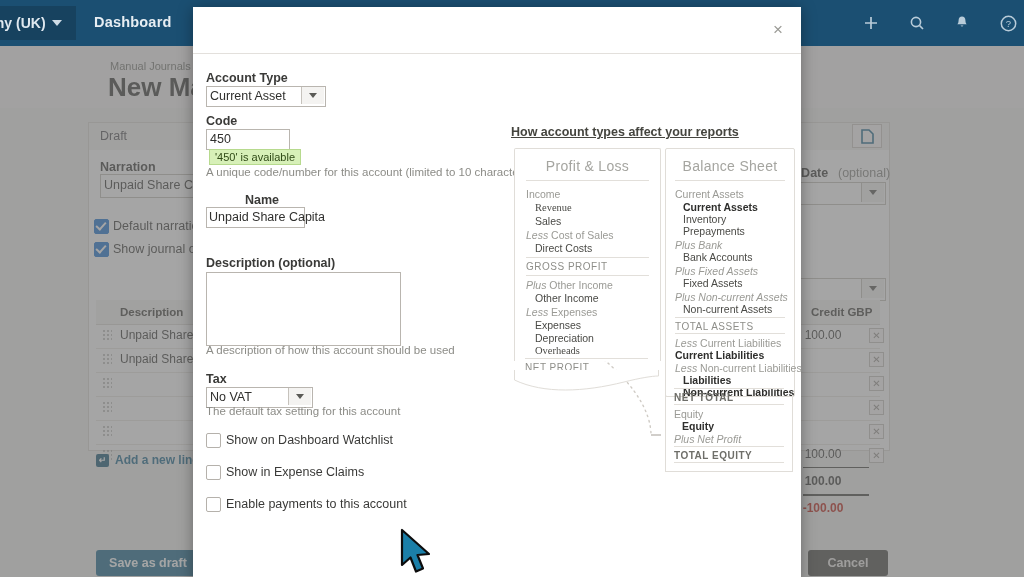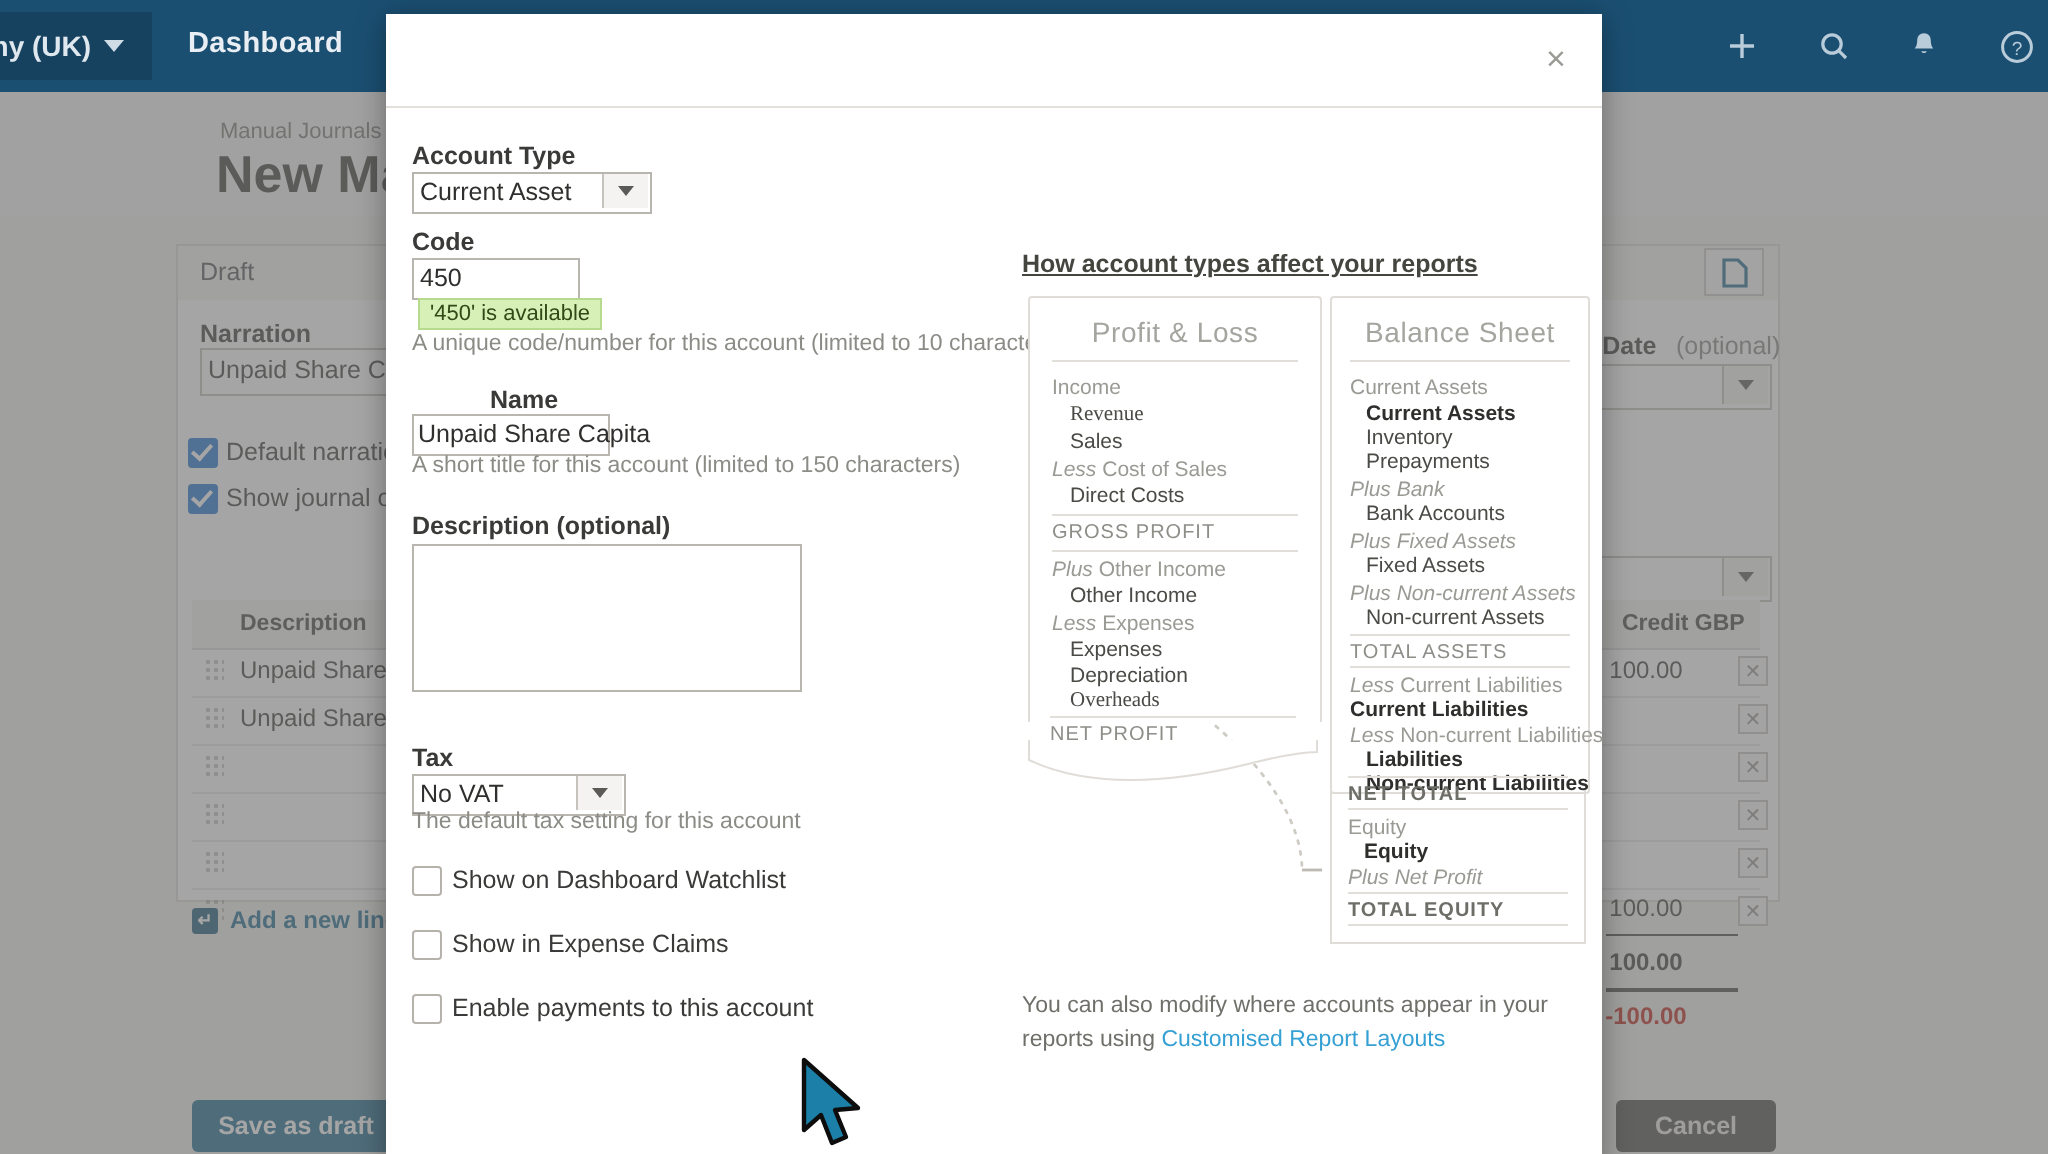--- a/index.html
+++ b/index.html
@@ -242,24 +242,24 @@
 
     <div class="f-lbl" style="left:13px;top:60px;">Code</div>
     <div class="f-inp" style="left:13px;top:75px;width:82px;height:19px;"></div>
     <div class="f-val" style="left:17px;top:78px;">450</div>
     <div class="avail" style="left:16px;top:95px;">'450' is available</div>
     <div class="f-hint" style="left:13px;top:112px;">A unique code/number for this account (limited to 10 characters)</div>
 
     <div class="f-lbl" style="left:13px;top:139px;margin-left:39px;">Name</div>
     <div class="f-inp" style="left:13px;top:153px;width:97px;height:19px;"></div>
     <div class="f-val" style="left:16px;top:156px;">Unpaid Share Capita</div>
-    <div class="f-hint" style="left:13px;top:173px;">A short title for this account (limited to 150 characters)</div>
 
     <div class="f-lbl" style="left:13px;top:202px;">Description (optional)</div>
     <div class="f-inp" style="left:13px;top:218px;width:193px;height:72px;"></div>
+    <div class="f-hint" style="left:13px;top:290px;">A description of how this account should be used</div>
 
     <div class="f-lbl" style="left:13px;top:318px;">Tax</div>
     <div class="f-inp" style="left:13px;top:333px;width:105px;height:19px;"></div>
     <div class="f-val" style="left:17px;top:336px;">No VAT</div>
     <div class="sel-arrow" style="left:95px;top:334px;height:17px;width:22px;">
         <i></i>
       </div>
     <div class="f-hint" style="left:13px;top:351px;">The default tax setting for this account</div>
 
     <div class="cbx" style="left:13px;top:379px;"></div>
@@ -333,21 +333,18 @@
     <div class="r-item sel" style="position:absolute;left:489px;top:366px;">Equity</div>
     <div class="r-grp" style="position:absolute;left:481px;top:379px;"><em>Plus </em><em>Net Profit</em></div>
     <div class="hline" style="left:481px;top:392px;width:110px;"></div>
     <div class="r-tot" style="position:absolute;left:481px;top:396px;font-weight:bold;color:#6e6e69;">TOTAL EQUITY</div>
     <div class="hline" style="left:481px;top:408px;width:110px;"></div>
 
     <div style="position:absolute;left:472px;top:341px;width:1px;height:77px;background:#e0ddd8;"></div>
     <div style="position:absolute;left:599px;top:341px;width:1px;height:77px;background:#e0ddd8;"></div>
     <div style="position:absolute;left:472px;top:417px;width:128px;height:1px;background:#e0ddd8;"></div>
 
-    <div class="note">
-      <span>You can also modify where accounts appear in your reports using </span><a href="#">Customised Report Layouts</a>
-    </div>
   </div>
 </div>
 
 <svg class="cursor" viewBox="0 0 40 48">
   <path d="M4 2 L4 37 L12.5 29.5 L18 43.5 L25 40.5 L19.5 27 L31 26 Z" fill="#1b7fa8" stroke="#0d0d0d" stroke-width="2.2" stroke-linejoin="round"></path>
 </svg>
 
 </body></html>

